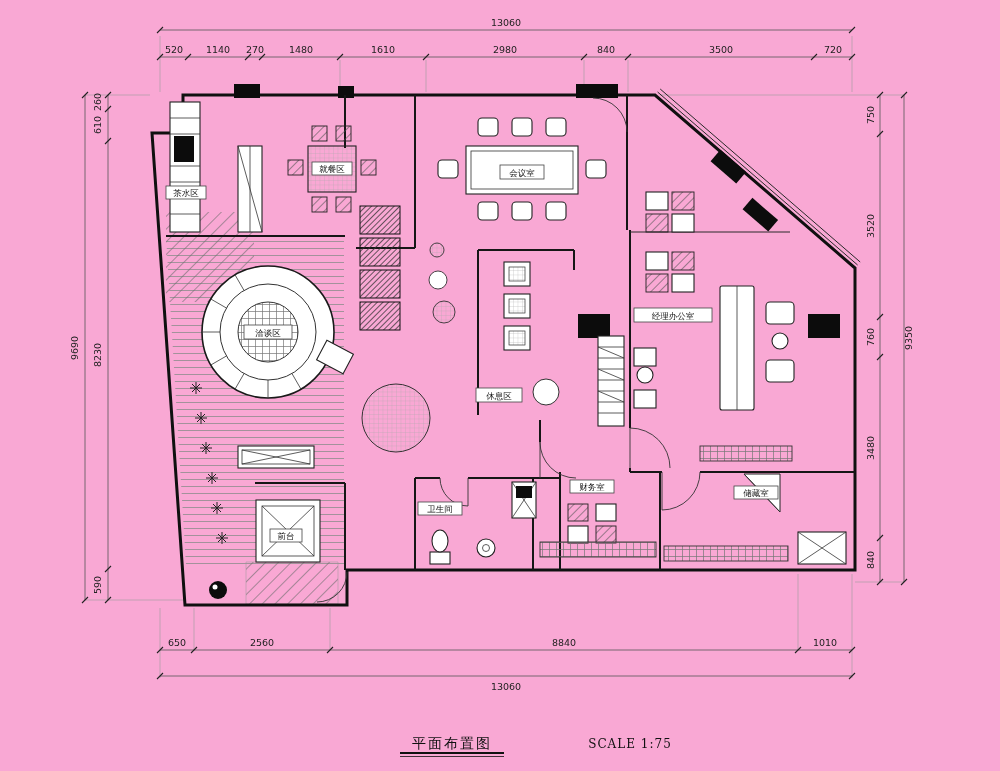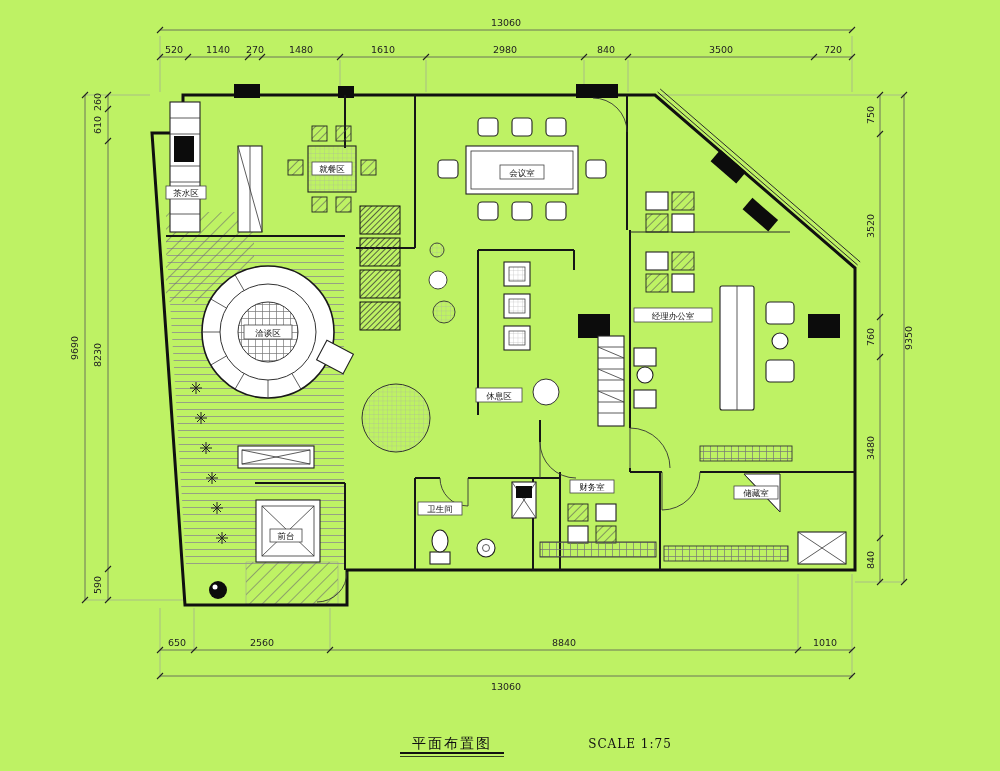--- a/index.html
+++ b/index.html
@@ -1,16 +1,16 @@
 <!DOCTYPE html>
 <html><head>
 <meta charset="utf-8">
 <style>
   html,body{margin:0;padding:0;background:#fff;}
-  .page{position:relative;width:1000px;height:771px;background:#bef264;overflow:hidden;
+  .page{position:relative;width:1000px;height:771px;background:#f9a8d4;overflow:hidden;
         font-family:"DejaVu Sans",sans-serif;}
   svg{display:block;}
   .dim{stroke:#555;stroke-width:0.8;fill:none;}
   .ext{stroke:#9a9a9a;stroke-width:0.6;fill:none;}
   .tick{stroke:#222;stroke-width:1.1;fill:none;}
   .dimtxt{font:9.5px "DejaVu Sans",sans-serif;fill:#222;text-anchor:middle;}
   .wall{stroke:#101010;stroke-width:3;fill:none;stroke-linejoin:miter;}
   .wall2{stroke:#161616;stroke-width:2;fill:none;}
   .thin{stroke:#2a2a2a;stroke-width:1;fill:none;}
   .furn{stroke:#222;stroke-width:1.1;fill:#fff;}

